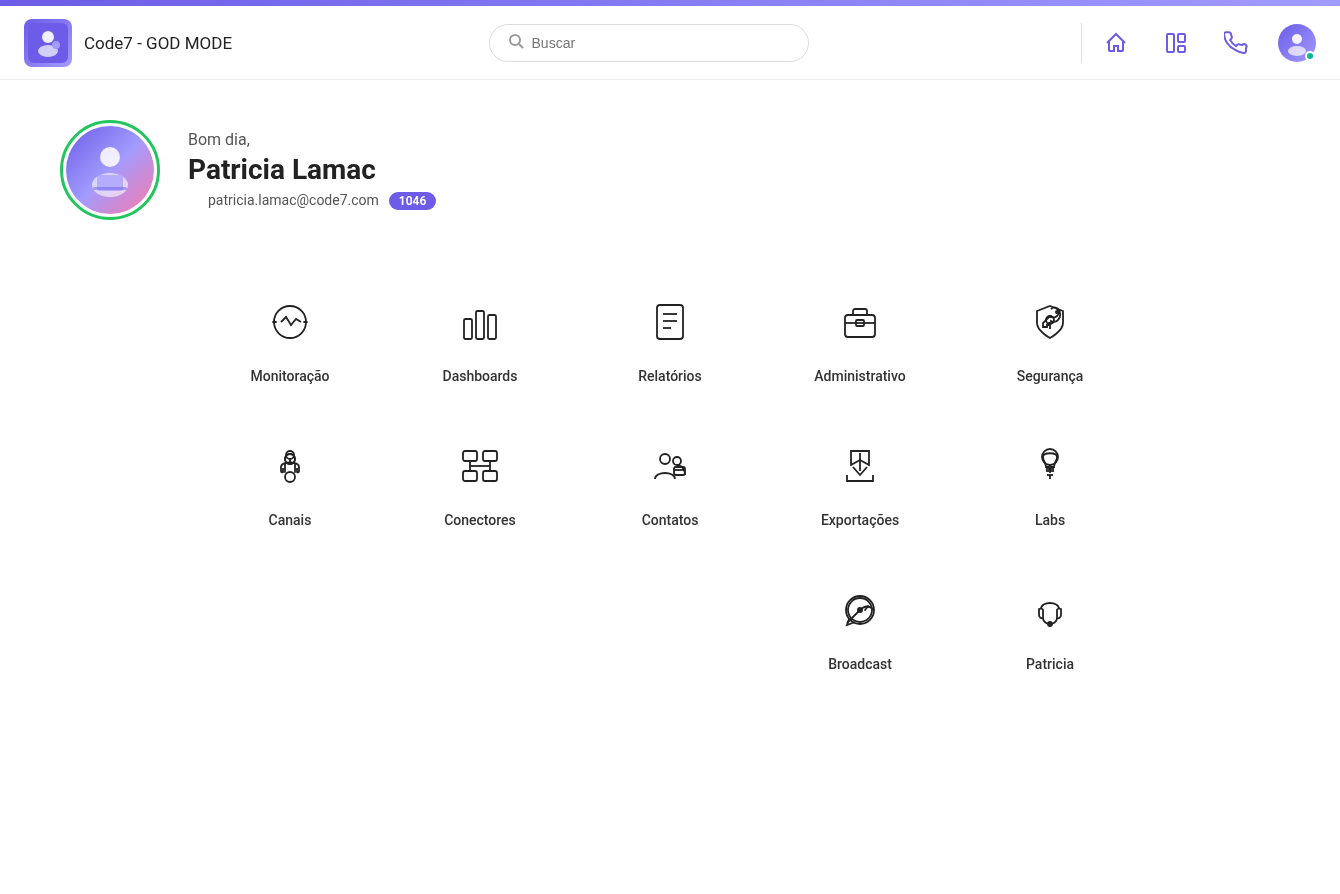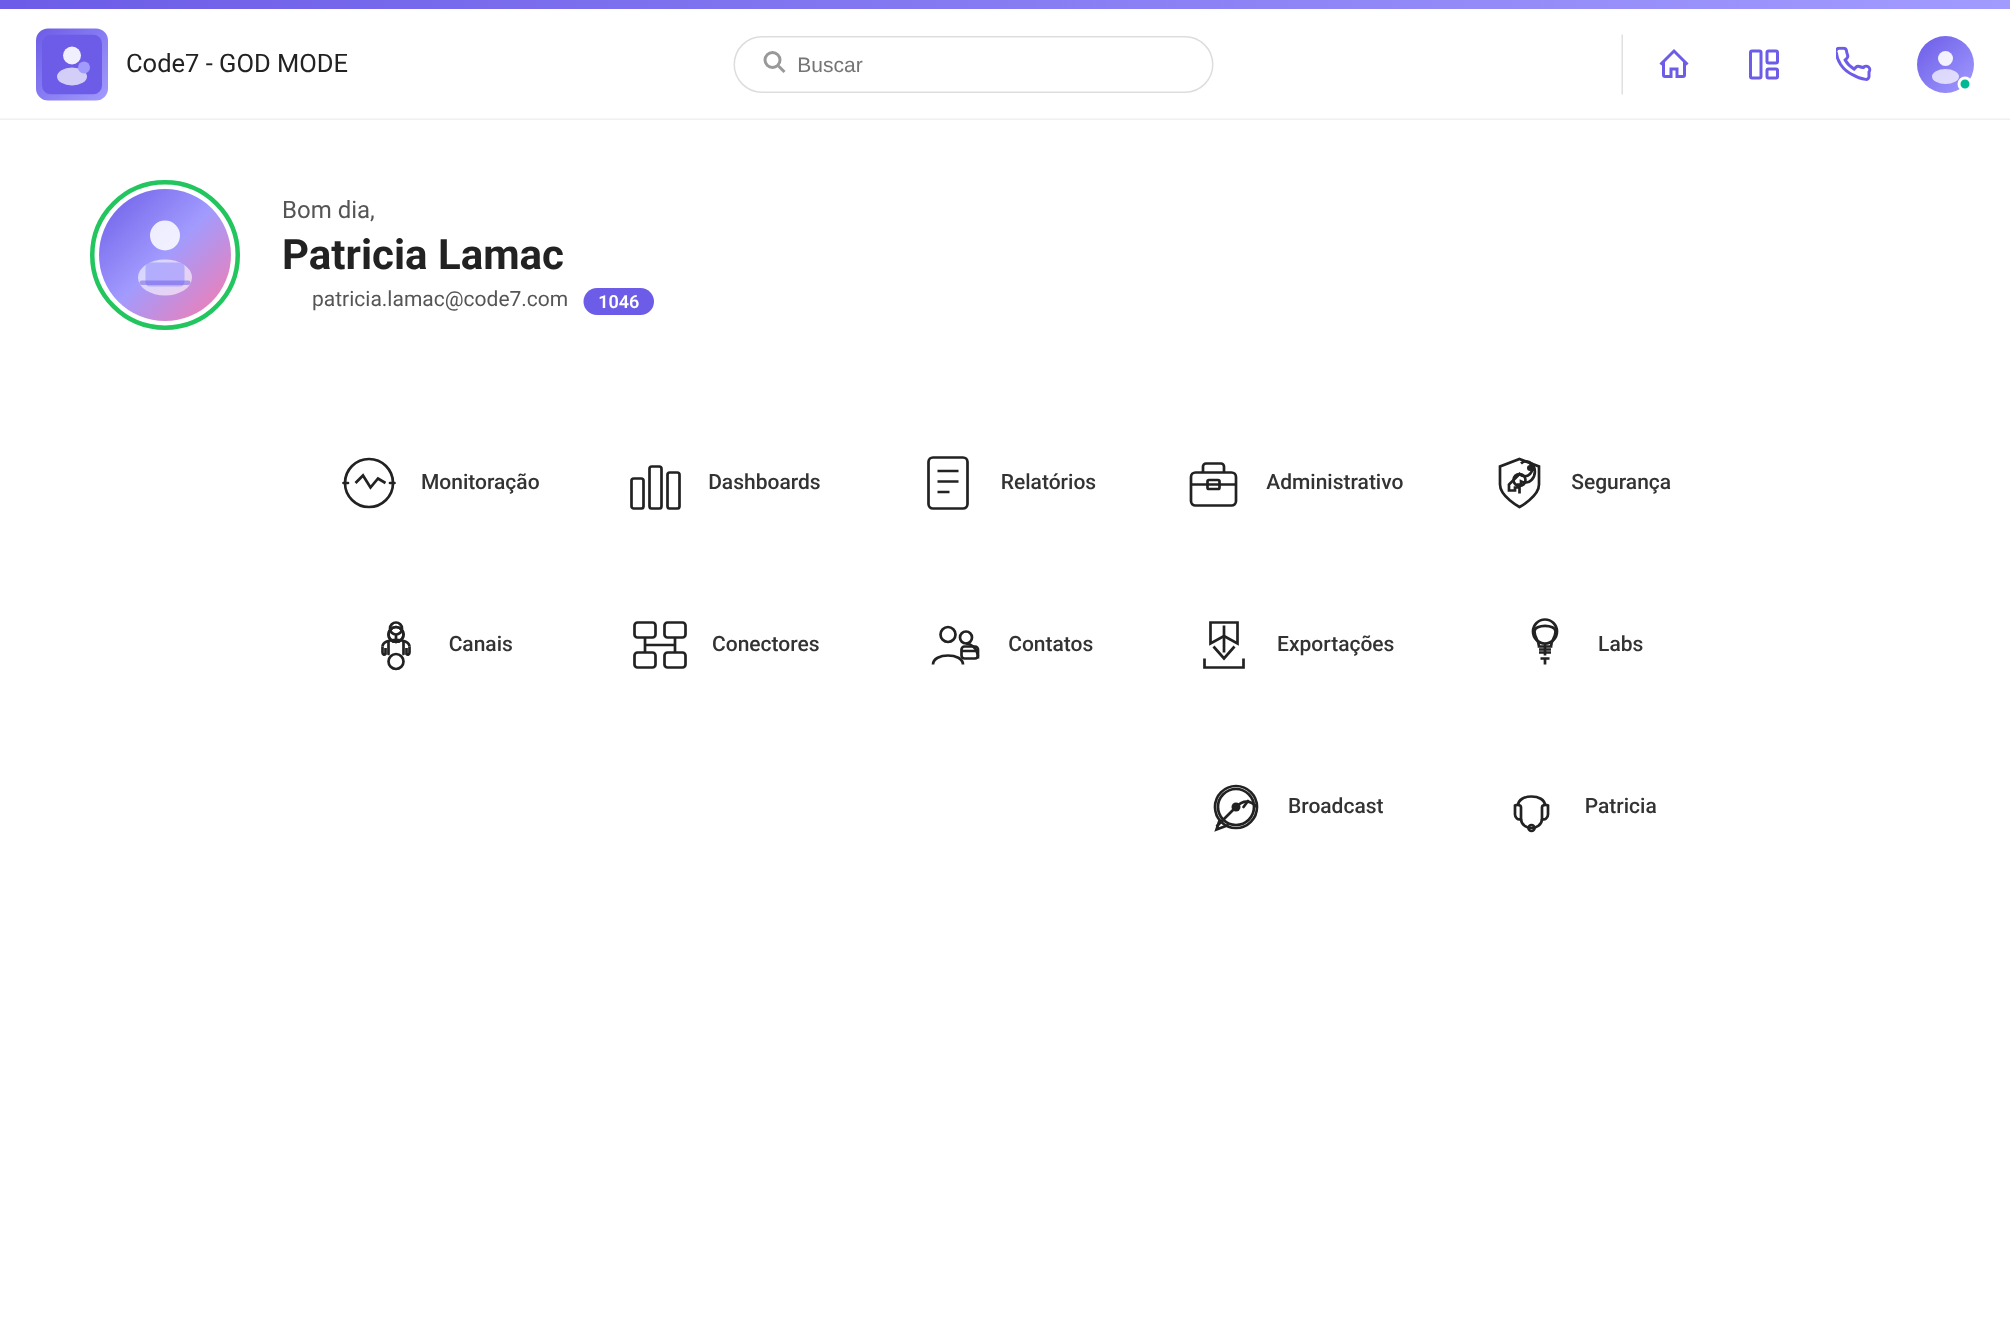--- a/index.html
+++ b/index.html
@@ -217,25 +217,26 @@
     .menu-grid {
       display: grid;
       grid-template-columns: repeat(5, 1fr);
       gap: 0;
       max-width: 950px;
       margin: 0 auto;
     }
 
     .menu-item {
       display: flex;
+      flex-direction: column;
       align-items: center;
       justify-content: center;
       padding: 28px 20px;
       cursor: pointer;
-      gap: 9px;
+      gap: 20px;
       transition: background 0.15s;
       border-radius: 8px;
     }
 
     .menu-icon {
       width: 52px;
       height: 52px;
       display: flex;
       align-items: center;
       justify-content: center;

